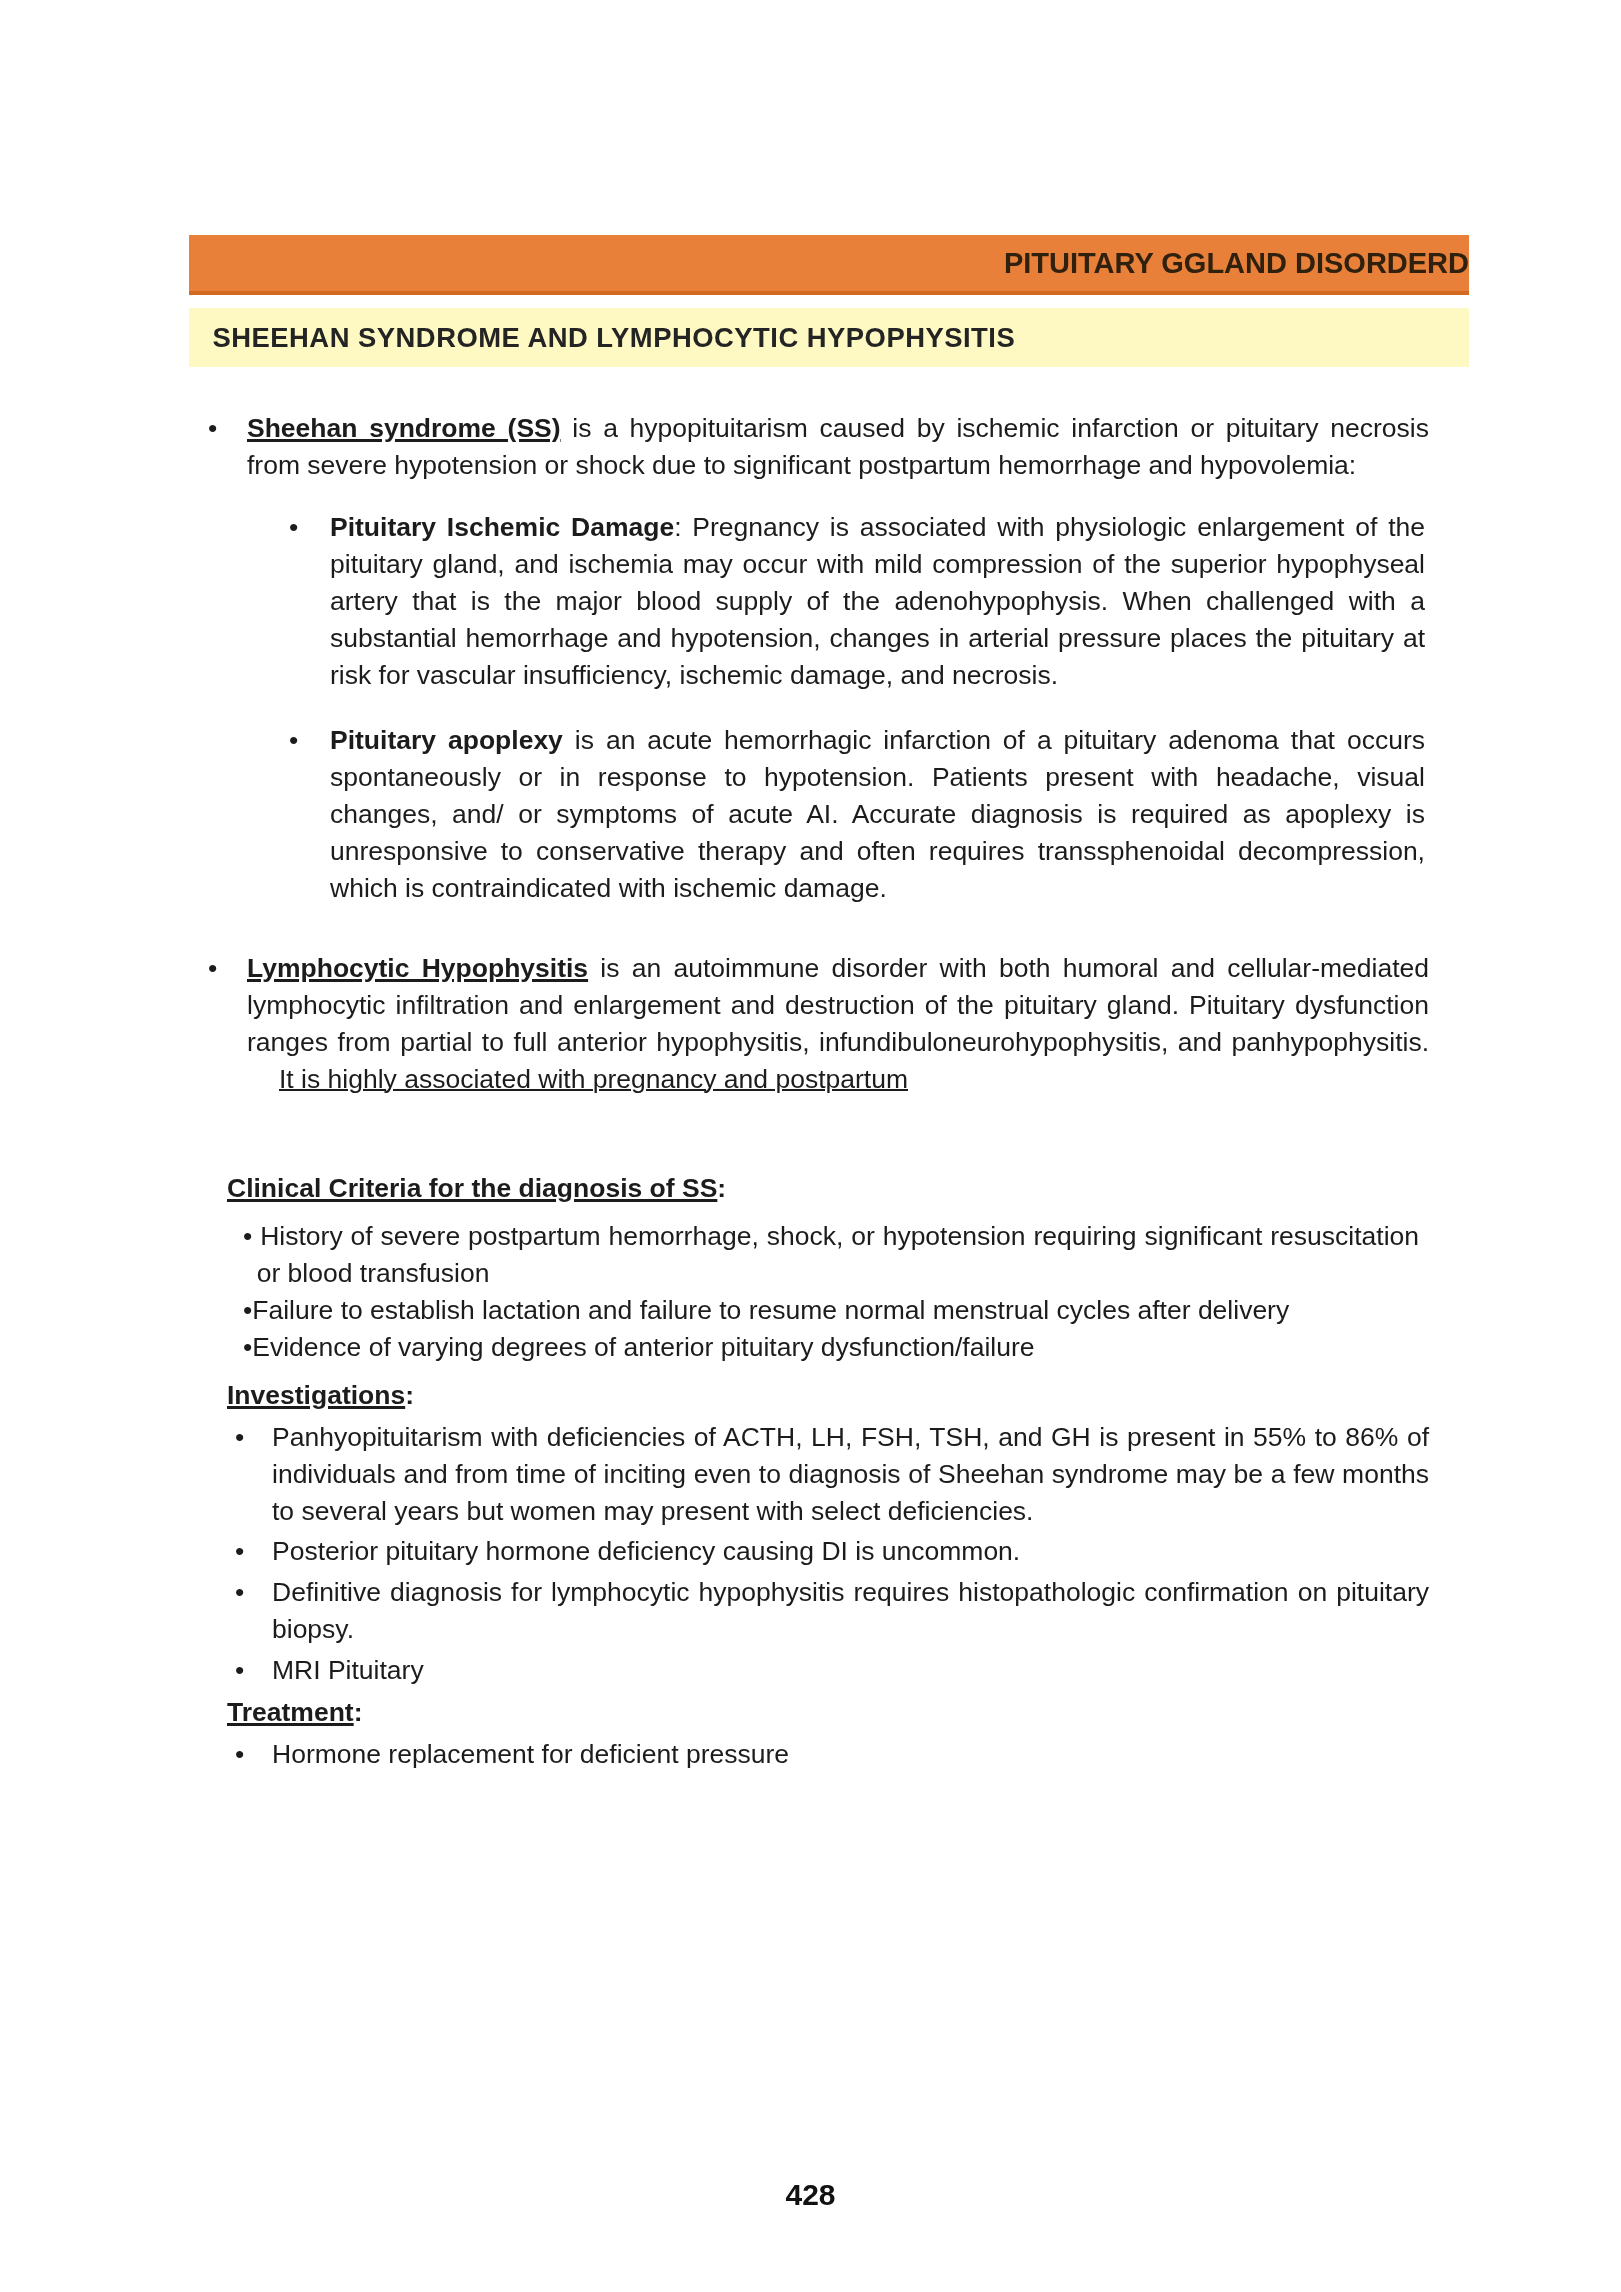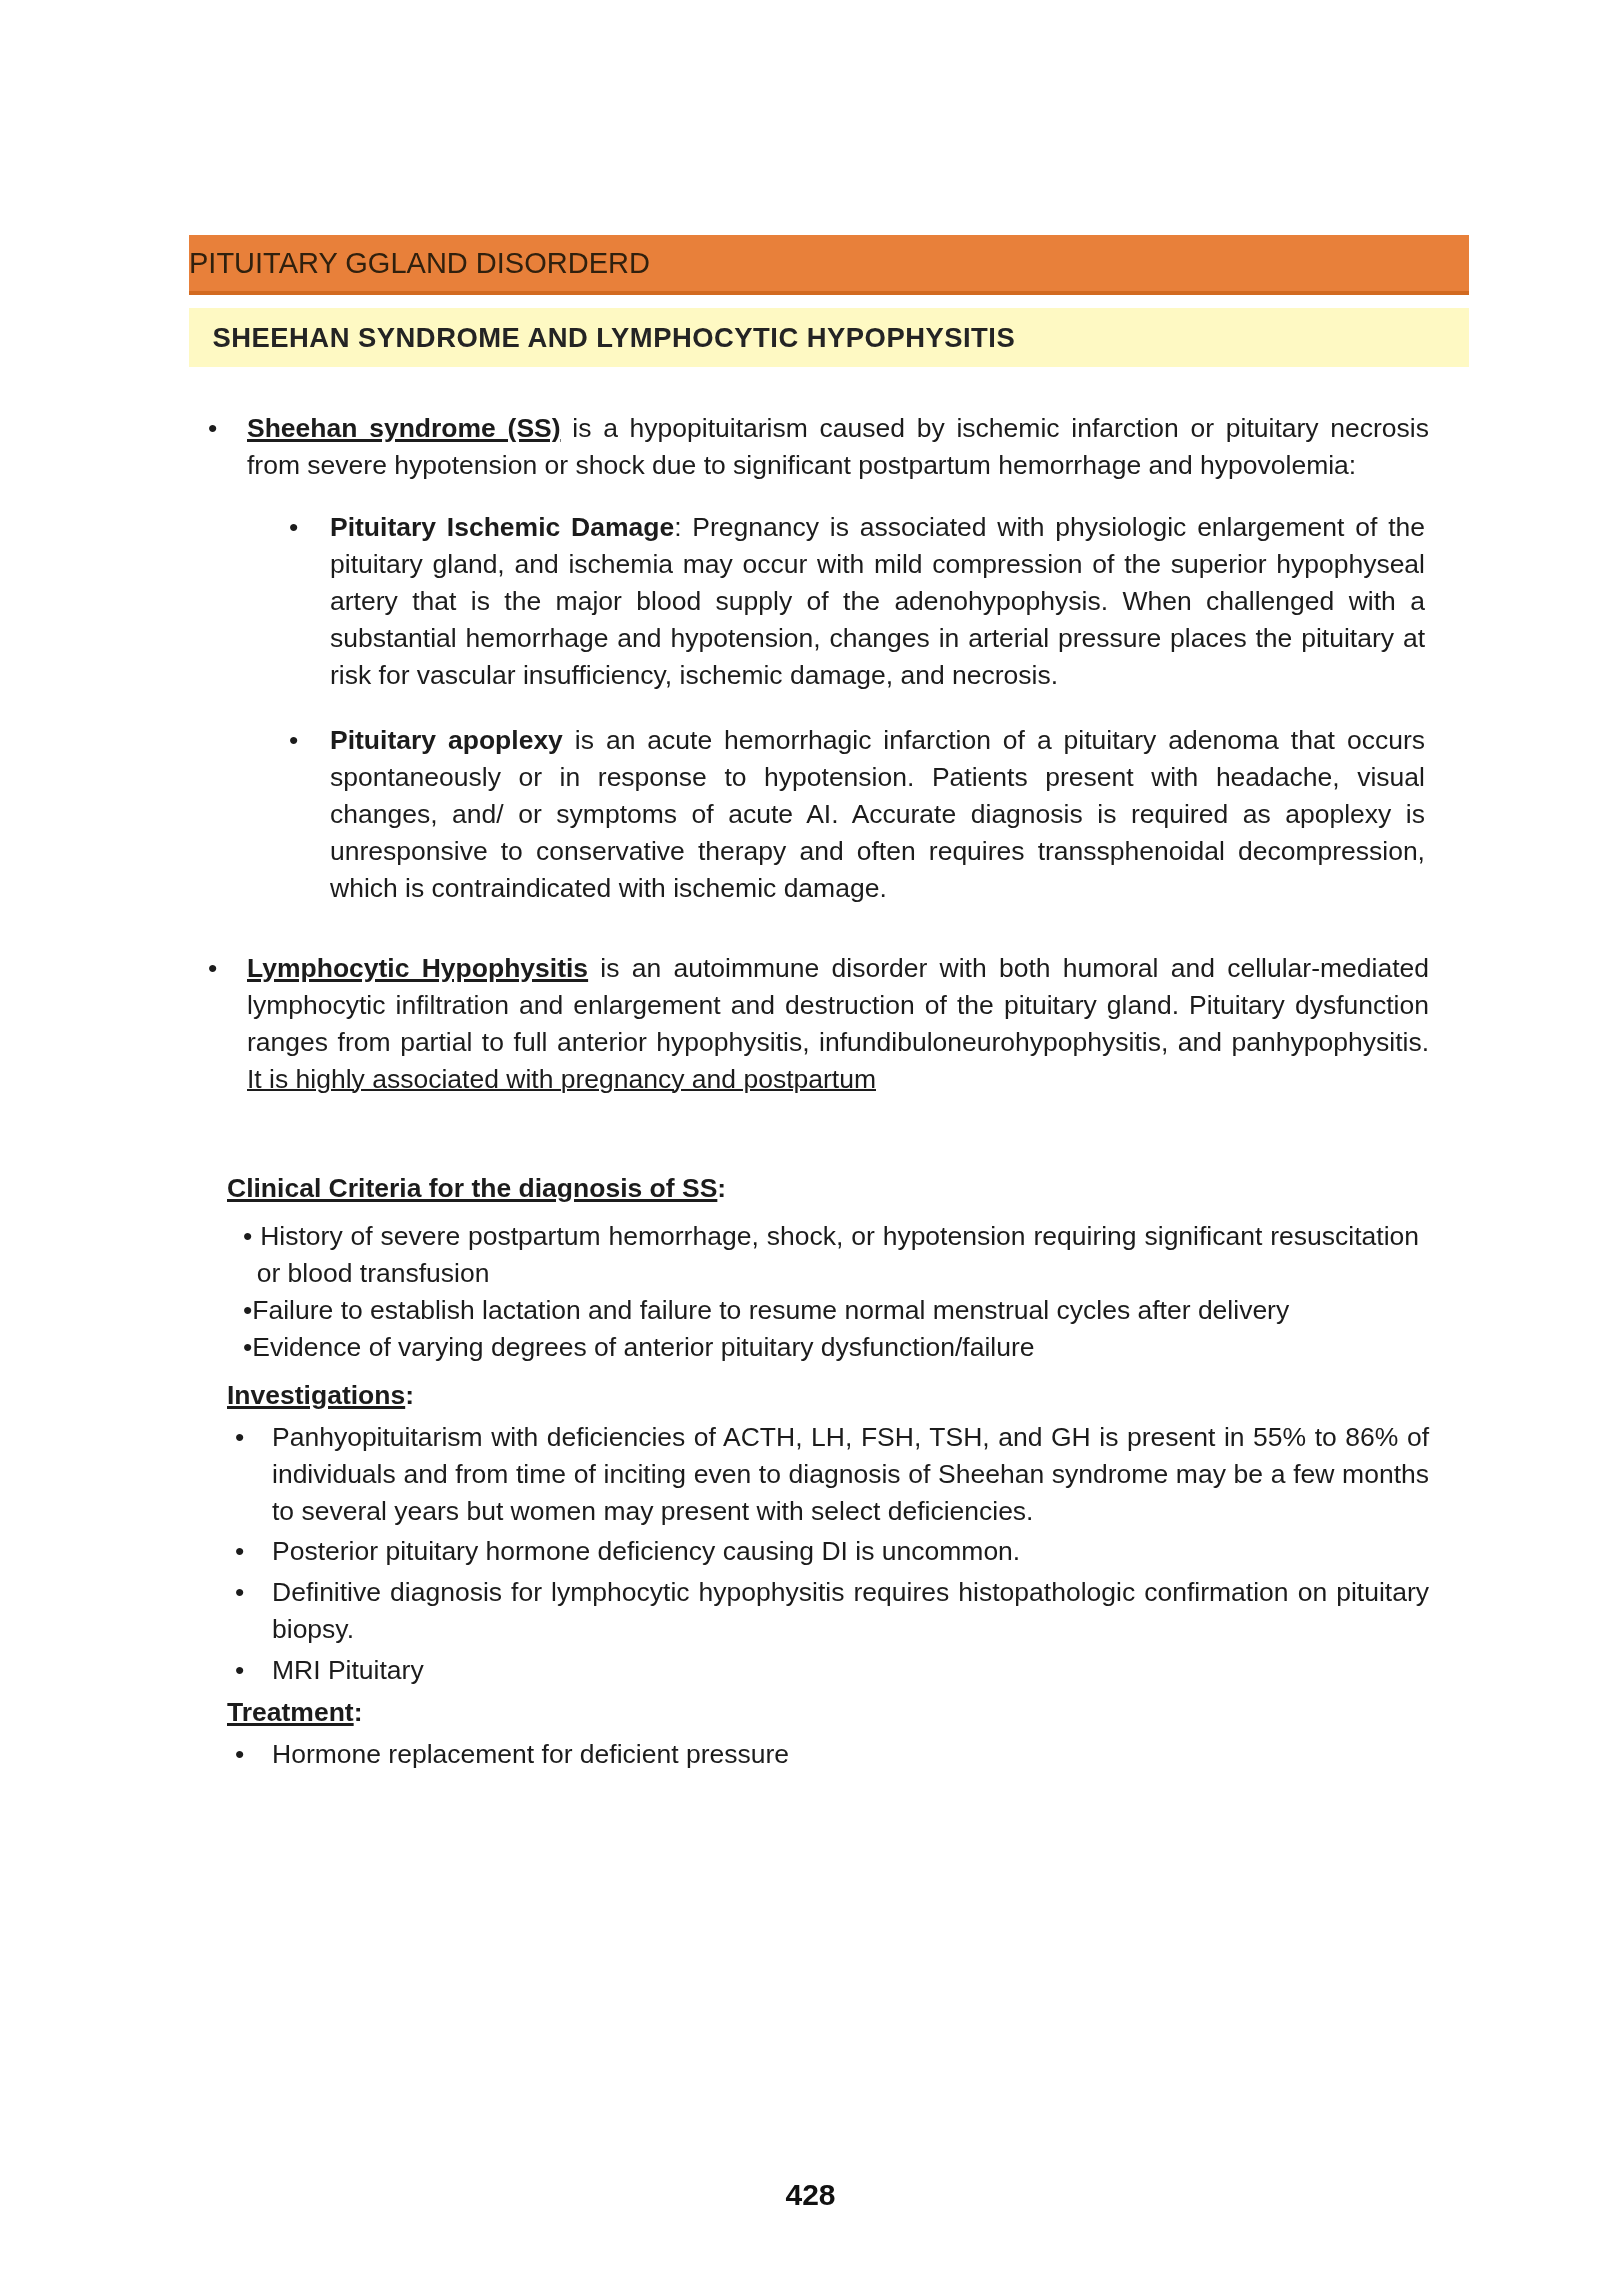--- a/index.html
+++ b/index.html
@@ -11,24 +11,24 @@
     font-family: "Liberation Sans", "DejaVu Sans", sans-serif;
     color: #1c1c1c;
     overflow: hidden;
   }
   .banner {
     position: absolute;
     left: 189px; top: 235px;
     width: 1280px; height: 56px;
     background: #E8803A;
     border-bottom: 4.9px solid #D26A20;
-    text-align: left;
+    text-align: right;
     line-height: 56px;
     font-size: 29px;
-    font-weight: normal;
+    font-weight: bold;
     color: #30200e;
   }
   .subbanner {
     position: absolute;
     left: 189px; top: 308px;
     width: 1280px; height: 59px;
     background: #fef9c3;
     line-height: 59px;
     padding-left: 23.5px;
     box-sizing: border-box;
@@ -40,21 +40,21 @@
   .content { position: absolute; left: 0; top: 398px; width: 1621px; }
   .li { display: flex; }
   .l1 { padding-left: 208px; padding-right: 192px; }
   .l1 > .mk { flex: none; width: 39px; }
   .l2 { padding-left: 289px; padding-right: 196px; }
   .l2 > .mk { flex: none; width: 41px; }
   .mk { font-size: 26.5px; line-height: 37px; }
   .tx { flex: 1; text-align: justify; font-size: 26.5px; line-height: 37px; }
   .bu { font-weight: bold; text-decoration: underline; text-decoration-thickness: 2.9px; }
   .b  { font-weight: bold; }
-  .u  { text-decoration: underline; text-decoration-thickness: 2px; }
+  .u  { text-decoration: underline; text-decoration-thickness: 2px; margin-left: 32px; }
   .sect-heading { margin-left: 227px; margin-right: 192px; font-size: 26.5px; line-height: 39px; }
   .sect-heading .hd { font-weight: bold; text-decoration: underline; text-decoration-thickness: 2.9px; }
   .sect-heading .cl { font-weight: bold; }
   .crit-item {
     margin-left: 243px; margin-right: 202px;
     padding-left: 13.7px; text-indent: -13.7px;
     font-size: 26.5px; line-height: 37px;
     text-align: justify;
   }
   .inv { display: flex; margin-left: 235px; margin-right: 192px; }

